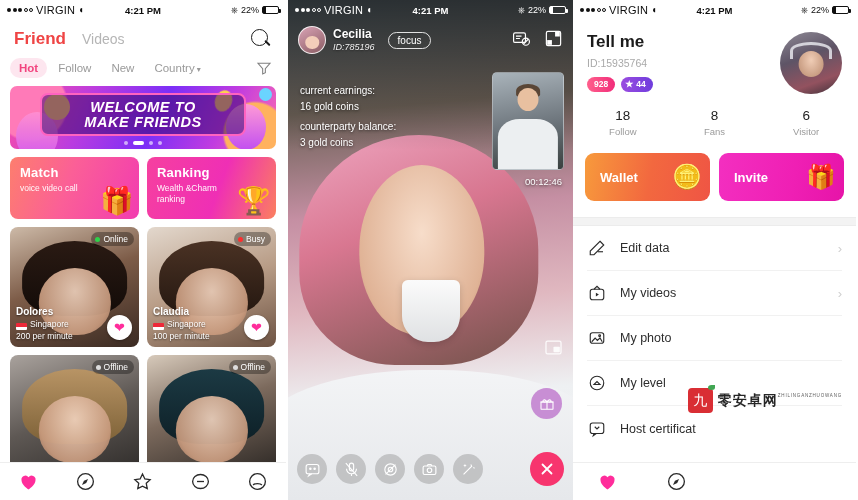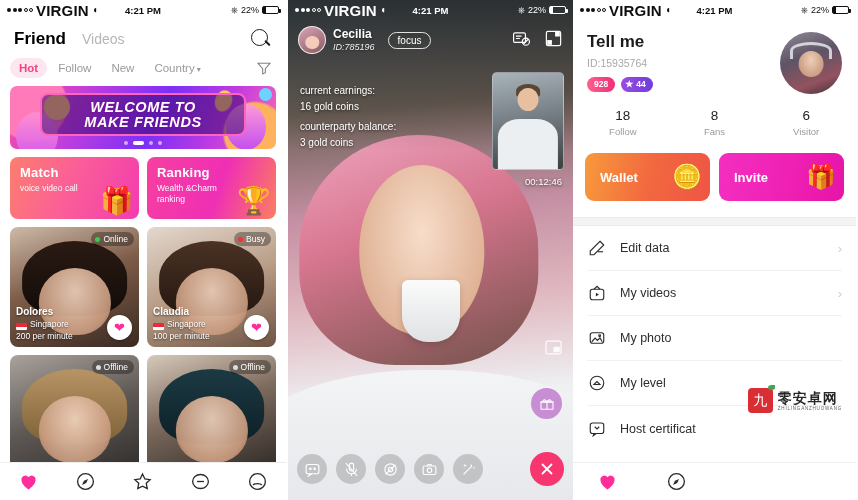--- a/index.html
+++ b/index.html
@@ -19,39 +19,39 @@
   
   .statusbar {
     height: 20px; display:flex; align-items:center;
     padding: 0 7px; font-size: 9px; color:#0d0d0d;
     position: relative; z-index: 20;
   }
   .sb-left { display:flex; align-items:center; gap:3px; }
   .dots { display:flex; gap:1.5px; align-items:center; }
   .dot { width:4px; height:4px; border-radius:50%; background:#111; }
   .dot.hollow { background:transparent; border:1px solid #111; }
-  .carrier { font-size:15px; letter-spacing:.2px;font-weight:bold; }
+  .carrier { font-size:11px; letter-spacing:.2px; }
   .wifi { font-size:10px; line-height:1; }
   .sb-time { position:absolute; left:0; right:0; text-align:center; font-size:9.5px; font-weight:600; pointer-events:none;}
   .sb-right { margin-left:auto; display:flex; align-items:center; gap:3px; z-index:2;}
   .bt { font-size:9px; }
   .battpct { font-size:9px; }
   .batt { width:17px; height:8px; border:1px solid #111; border-radius:2px; position:relative; }
   .batt::after{ content:""; position:absolute; right:-3px; top:2px; width:2px; height:4px; background:#111; border-radius:0 1px 1px 0;}
   .batt i { display:block; height:100%; width:22%; background:#111; }
   .statusbar.dark { color:#fff; }
   .statusbar.dark .dot { background:#fff; }
   .statusbar.dark .dot.hollow { background:transparent; border-color:#fff; }
   .statusbar.dark .batt { border-color:#fff; }
   .statusbar.dark .batt::after { background:#fff; }
   .statusbar.dark .batt i { background:#fff; }
 
   
   .p1-head { display:flex; align-items:center; padding: 8px 14px 4px 14px; }
-  .title-friend { font-size:17px; font-weight:700; color:#000000; }
+  .title-friend { font-size:17px; font-weight:700; color:#ef4444; }
   .title-videos { font-size:14px; color:#b5b5b5; margin-left:16px; }
   .search-ico { margin-left:auto; width:22px; height:22px; position:relative; }
   .search-ico::before{content:"";position:absolute;left:1px;top:1px;width:15px;height:15px;border:1.6px solid #1a1a1a;border-radius:50%;}
   .search-ico::after{content:"";position:absolute;left:14px;top:14px;width:7px;height:1.8px;background:#1a1a1a;transform:rotate(45deg);border-radius:1px;}
 
   .tabs { display:flex; align-items:center; padding: 4px 14px 6px 10px; gap:2px; }
   .tab { font-size:11.5px; color:#9a9a9a; padding:4px 9px; border-radius:12px; white-space:nowrap;}
   .tab.active { color:#f2457f; background:#fde6ef; font-weight:600; }
   .tab .caret { font-size:8px; margin-left:2px; }
   .filter-ico { margin-left:auto; width:16px; height:16px; position:relative; opacity:.75;}
@@ -212,21 +212,21 @@
   .mrow{display:flex;align-items:center;height:45px;border-bottom:1px solid #f1f1f1;position:relative;}
   .mrow:last-child{border-bottom:none;}
   .mrow .mi{width:19px;height:19px;color:#2b2b2b;display:flex;align-items:center;justify-content:center;}
   .mrow .mi svg{width:18px;height:18px;}
   .mrow .ml{margin-left:14px;font-size:12.5px;color:#2d2d2d;}
   .mrow .ch{margin-left:auto;color:#cfcfcf;font-size:13px;}
   .watermark{position:absolute;right:14px;top:388px;display:flex;align-items:center;gap:5px;opacity:.95;}
   .wm-seal{width:25px;height:25px;border-radius:4px;background:#d8232a;color:#fff;font-size:14px;
     display:flex;align-items:center;justify-content:center;font-family:"DejaVu Sans",sans-serif;position:relative;}
   .wm-seal::after{content:"";position:absolute;right:-2px;top:-3px;width:7px;height:5px;border-radius:50% 0 50% 50%;background:#37a24a;}
-  .wm-tx{display:flex;flex-direction:column;}
+  .wm-tx{display:flex;flex-direction:row;}
   .wm-cn{font-size:14px;font-weight:700;color:#1a1a1a;letter-spacing:1px;font-family:"DejaVu Sans",sans-serif;line-height:15px;}
   .wm-en{font-size:4.5px;color:#555;letter-spacing:.8px;text-align:right;}
 </style>
 </head>
 <body>
 
 <div class="app">
 
   <div class="panel p1">
     <div class="statusbar">

